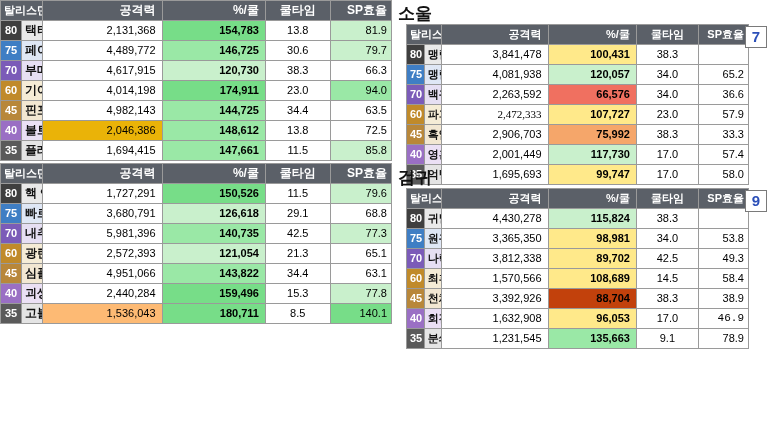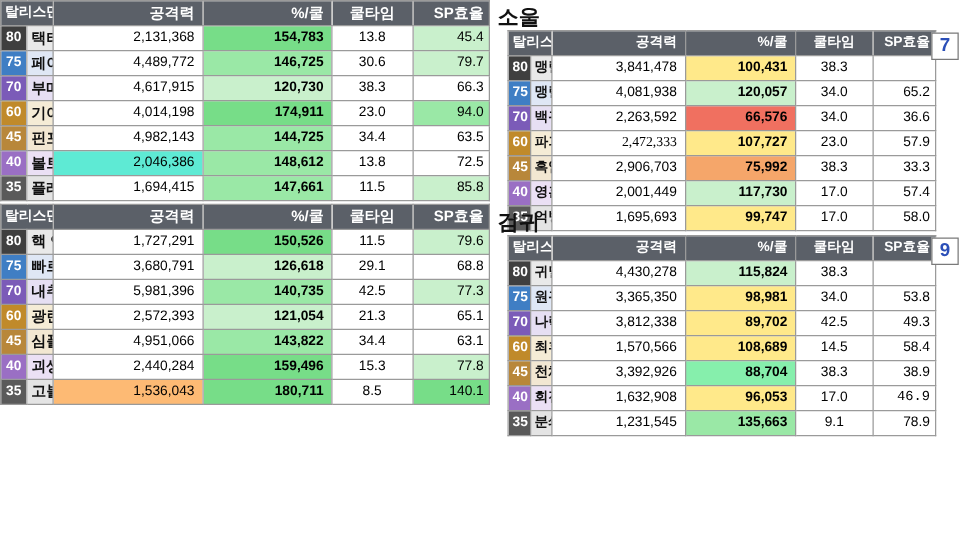--- a/index.html
+++ b/index.html
@@ -94,21 +94,21 @@
       <th class="c-sp">SP효율</th>
     </tr>
     </tbody>
       <tbody>
         <tr>
           <td class="c-lv" style="background:#3f3f3f;">80</td>
           <td class="c-name" style="background:#e9e9e9;">택티컬 무브먼트</td>
           <td class="c-atk" style="background:#ffffff;">2,131,368</td>
           <td class="c-perc" style="background:#77dd88;">154,783</td>
           <td class="c-cd" style="background:#ffffff;">13.8</td>
-          <td class="c-sp" style="background:#c9f0cc;">45.4</td>
+          <td class="c-sp" style="background:#c9f0cc;">81.9</td>
         </tr>
         <tr>
           <td class="c-lv" style="background:#3f7ec4;">75</td>
           <td class="c-name" style="background:#dfe7f5;">페이탈 피어싱</td>
           <td class="c-atk" style="background:#ffffff;">4,489,772</td>
           <td class="c-perc" style="background:#9ae8a6;">146,725</td>
           <td class="c-cd" style="background:#ffffff;">30.6</td>
           <td class="c-sp" style="background:#c9f0cc;">79.7</td>
         </tr>
         <tr>
@@ -131,21 +131,21 @@
           <td class="c-lv" style="background:#b8873a;">45</td>
           <td class="c-name" style="background:#f2e7d2;">핀포인트 쓰리</td>
           <td class="c-atk" style="background:#ffffff;">4,982,143</td>
           <td class="c-perc" style="background:#9ae8a6;">144,725</td>
           <td class="c-cd" style="background:#ffffff;">34.4</td>
           <td class="c-sp" style="background:#ffffff;">63.5</td>
         </tr>
         <tr>
           <td class="c-lv" style="background:#9a6fc4;">40</td>
           <td class="c-name" style="background:#ebe0f5;">볼트 스쿨</td>
-          <td class="c-atk" style="background:#5eead4;">2,046,386</td>
+          <td class="c-atk" style="background:#eab308;">2,046,386</td>
           <td class="c-perc" style="background:#9ae8a6;">148,612</td>
           <td class="c-cd" style="background:#ffffff;">13.8</td>
           <td class="c-sp" style="background:#ffffff;">72.5</td>
         </tr>
         <tr>
           <td class="c-lv" style="background:#5a5a5a;">35</td>
           <td class="c-name" style="background:#e4e4e4;">플레어 데토네이터</td>
           <td class="c-atk" style="background:#ffffff;">1,694,415</td>
           <td class="c-perc" style="background:#9ae8a6;">147,661</td>
           <td class="c-cd" style="background:#ffffff;">11.5</td>
@@ -339,21 +339,21 @@
           <td class="c-name" style="background:#f5ecd6;">최후의 집행귀</td>
           <td class="c-atk" style="background:#ffffff;">1,570,566</td>
           <td class="c-perc" style="background:#ffe98a;">108,689</td>
           <td class="c-cd" style="background:#ffffff;">14.5</td>
           <td class="c-sp" style="background:#ffffff;">58.4</td>
         </tr>
         <tr>
           <td class="c-lv" style="background:#b8873a;">45</td>
           <td class="c-name" style="background:#f2e7d2;">천체참수</td>
           <td class="c-atk" style="background:#ffffff;">3,392,926</td>
-          <td class="c-perc" style="background:#86efac;">88,704</td>
+          <td class="c-perc" style="background:#c2410c;">88,704</td>
           <td class="c-cd" style="background:#ffffff;">38.3</td>
           <td class="c-sp" style="background:#ffffff;">38.9</td>
         </tr>
         <tr>
           <td class="c-lv" style="background:#9a6fc4;">40</td>
           <td class="c-name" style="background:#ebe0f5;">회전 : 광폭</td>
           <td class="c-atk" style="background:#ffffff;">1,632,908</td>
           <td class="c-perc" style="background:#ffe98a;">96,053</td>
           <td class="c-cd" style="background:#ffffff;">17.0</td>
           <td class="c-sp" style="background:#ffffff;font-family:Liberation Mono, monospace;">46.9</td>

